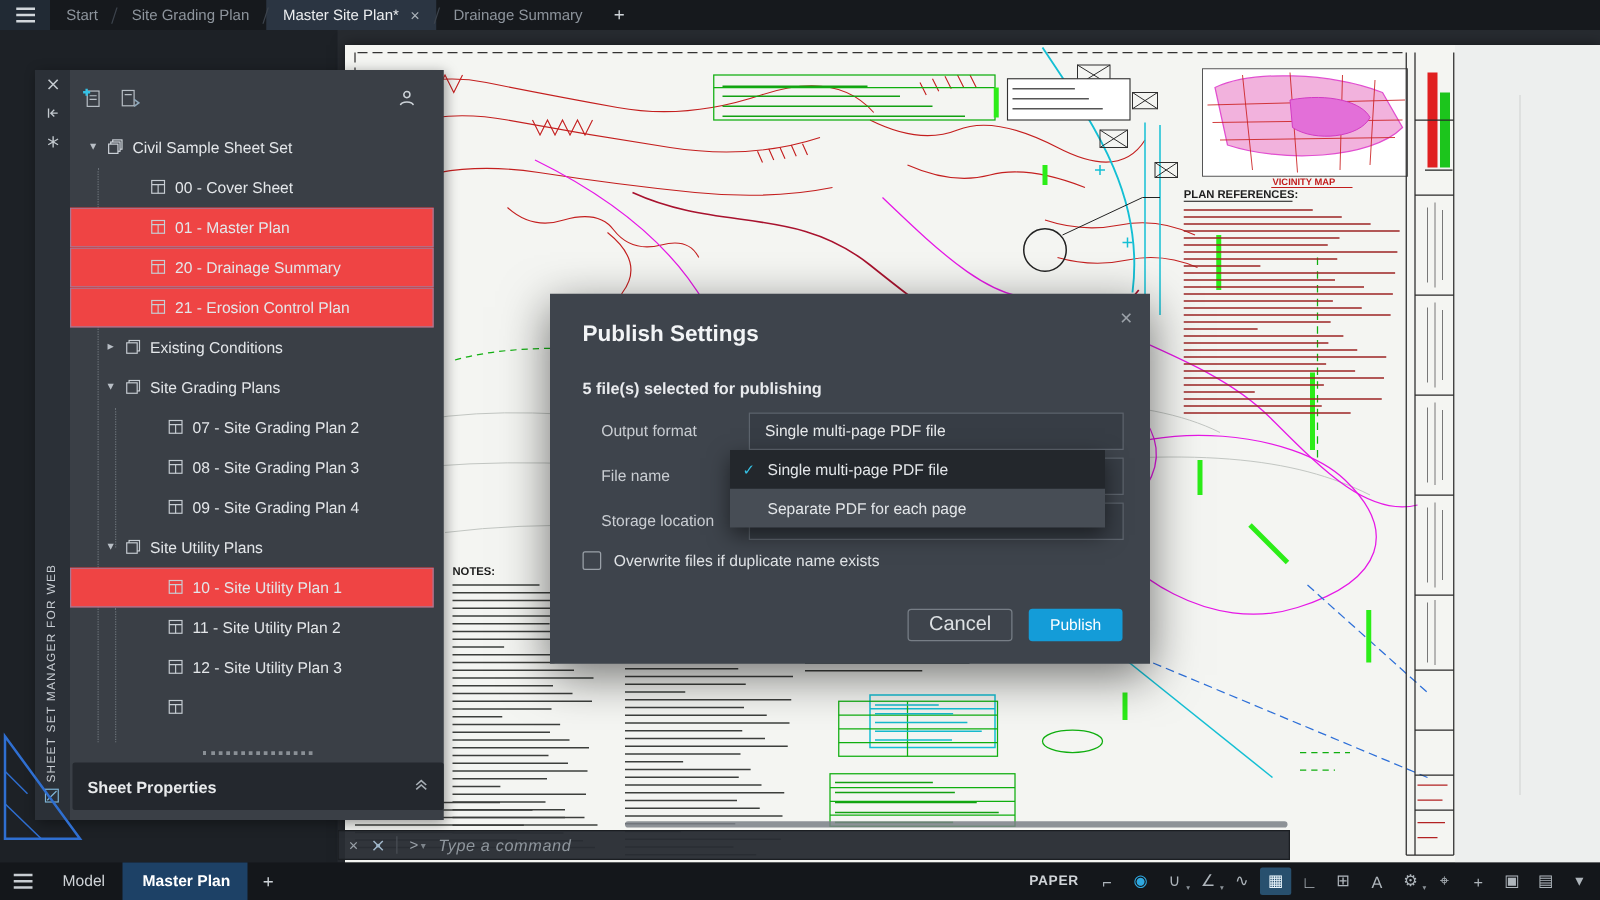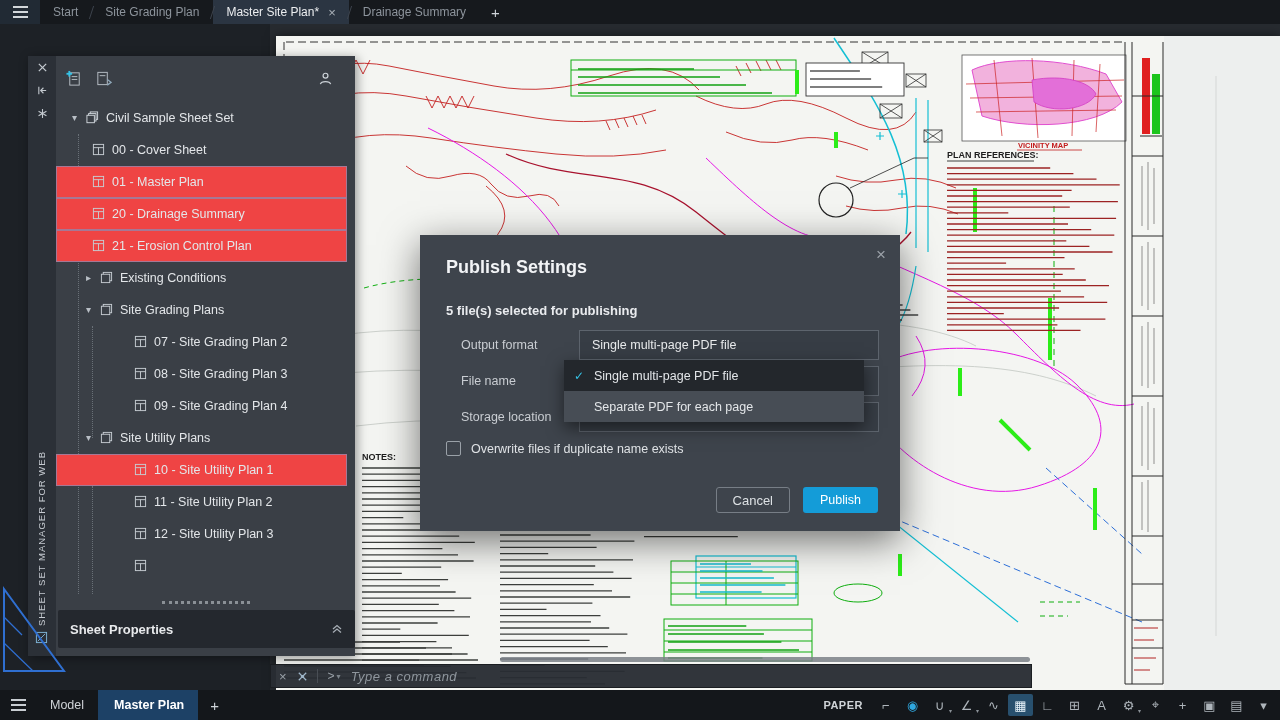--- a/index.html
+++ b/index.html
@@ -49,45 +49,45 @@
   .ptool{display:flex;align-items:center;cursor:pointer;}
   .spacer{flex:1;}
   #tree{position:relative;height:494px;overflow:hidden;}
   .guide{position:absolute;width:0;border-left:1px dotted #697077;z-index:0;}
   .trow{position:relative;z-index:1;height:32px;display:flex;align-items:center;margin-right:8px;color:#e3e6e9;font-size:12.5px;cursor:pointer;}
   .trow .caret{width:14px;font-size:10px;color:#b8bec5;flex:0 0 14px;}
   .trow .ticon{display:flex;align-items:center;margin-right:7px;}
   .trow.sel{background:#ef4444;box-shadow:inset 0 0 0 1px rgba(106,164,216,.55);}
   .pl0{padding-left:16px;}
   .pl1f{padding-left:30px;}
-  .pl1s{padding-left:36px;}
+  .pl1s{padding-left:64px;}
   .pl2s{padding-left:78px;}
   #drag-dots{height:16px;display:flex;align-items:center;justify-content:center;cursor:row-resize;}
   #drag-dots b{width:88px;border-top:3px dotted #8a9096;}
   #sheet-props{margin:0 0 8px 2px;height:38px;background:#24282e;border-radius:2px;display:flex;align-items:center;padding:0 12px;cursor:pointer;}
   #sheet-props span:first-child{color:#e8eaec;font-size:13px;font-weight:700;flex:1;}
 
   
-  #modal{position:absolute;left:420px;top:235px;width:480px;height:296px;background:#3e444c;box-shadow:0 10px 36px rgba(0,0,0,.55);z-index:10;}
+  #modal{position:absolute;left:440px;top:235px;width:480px;height:296px;background:#3e444c;box-shadow:0 10px 36px rgba(0,0,0,.55);z-index:10;}
   .m-title{position:absolute;left:26px;top:22px;font-size:18px;font-weight:700;color:#f2f4f6;}
   .m-close{position:absolute;right:14px;top:10px;font-size:17px;color:#9ba1a8;cursor:pointer;}
   .m-sub{position:absolute;left:26px;top:68px;font-size:13px;font-weight:700;color:#e9ebee;}
   .m-rows{position:absolute;left:0;top:92px;right:0;}
   .m-row{display:flex;align-items:center;height:36px;padding-left:41px;}
   .m-row label{width:118px;font-size:12.5px;color:#c9cdd2;}
   .m-field{width:300px;height:30px;background:#373d45;border:1px solid #5d646d;display:flex;align-items:center;padding:0 12px;font-size:12.5px;color:#e8eaec;cursor:pointer;}
   #dropdown-list{position:absolute;left:144px;top:125px;width:300px;background:#474d55;box-shadow:0 6px 16px rgba(0,0,0,.5);z-index:2;}
   .dd-opt{height:31px;display:flex;align-items:center;font-size:12.5px;color:#e3e6e9;cursor:pointer;}
   .dd-opt.dd-sel{background:#23272c;}
   .dd-check{width:30px;text-align:center;color:#35c2e6;font-size:12px;}
   .m-check{position:absolute;left:26px;top:206px;display:flex;align-items:center;gap:10px;}
   .cbox{width:15px;height:15px;border:1px solid #9aa1a8;border-radius:2px;cursor:pointer;}
   .clab{font-size:12.5px;color:#dfe2e5;}
   .m-btns{position:absolute;right:22px;bottom:18px;display:flex;gap:13px;}
-  .btn-ghost{height:26px;padding:0 16px;background:transparent;border:1px solid #777e86;border-radius:3px;color:#dde1e4;font-size:13px;cursor:pointer;}
+  .btn-ghost{height:26px;padding:0 16px;background:transparent;border:1px solid #777e86;border-radius:3px;color:#dde1e4;font-size:16px;cursor:pointer;}
   .btn-primary{height:26px;padding:0 17px;background:#149cd8;border:none;border-radius:3px;color:#fff;font-size:12.5px;cursor:pointer;}
 
   
   #botbar{position:absolute;left:0;bottom:0;width:1280px;height:30px;background:#14171b;z-index:8;}
   #bot-left{position:absolute;left:0;top:0;height:30px;display:flex;align-items:stretch;}
   #bot-menu{width:36px;display:flex;flex-direction:column;justify-content:center;align-items:center;gap:3px;cursor:pointer;}
   #bot-menu i{display:block;width:15px;height:2px;background:#c8cdd2;}
   .bl-tab{display:flex;align-items:center;padding:0 14px;font-size:12.5px;color:#cfd3d7;cursor:pointer;}
   .bl-tab.active{background:#1d4166;color:#fff;font-weight:700;padding-left:16px;}
   #new-layout{display:flex;align-items:center;padding:0 12px;color:#cfd4d9;font-size:15px;cursor:pointer;}

